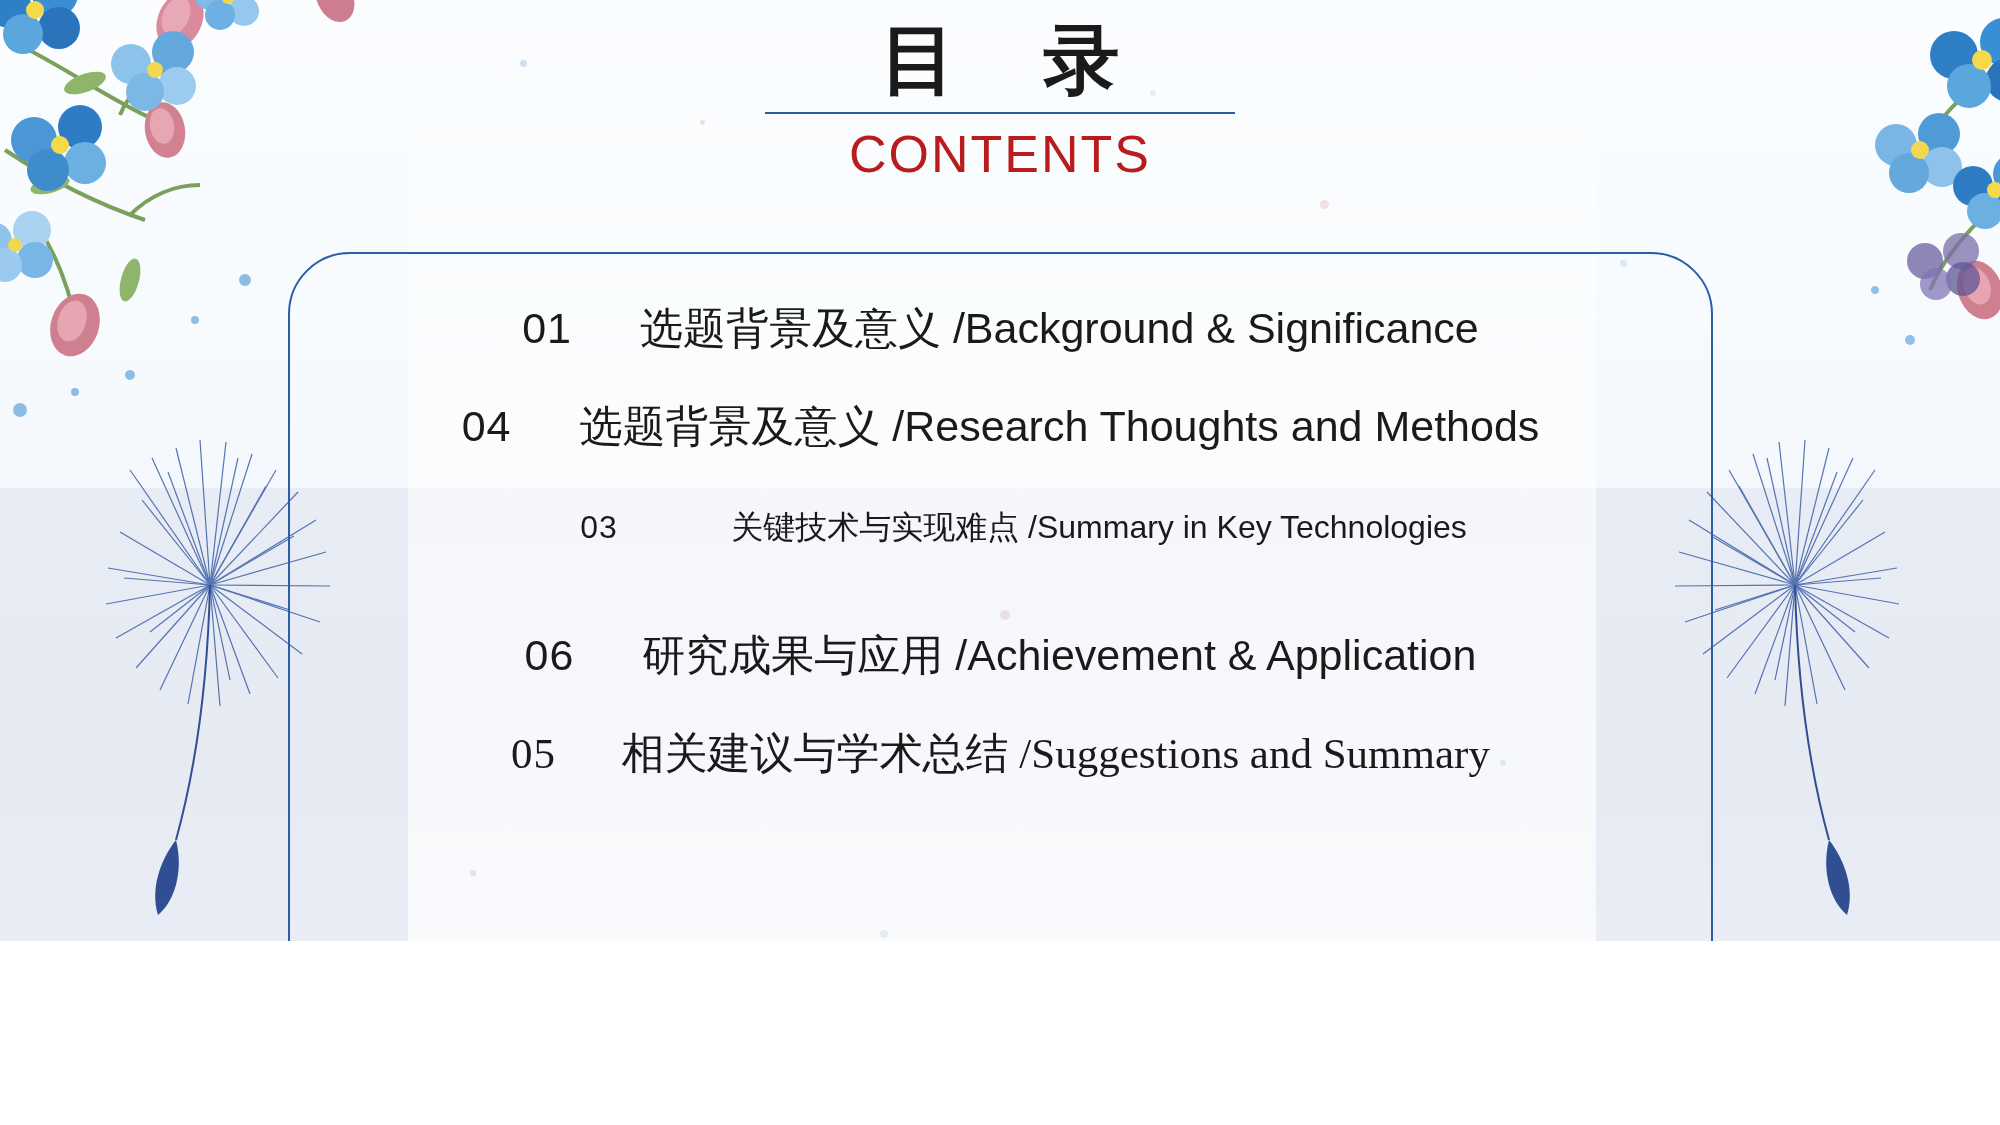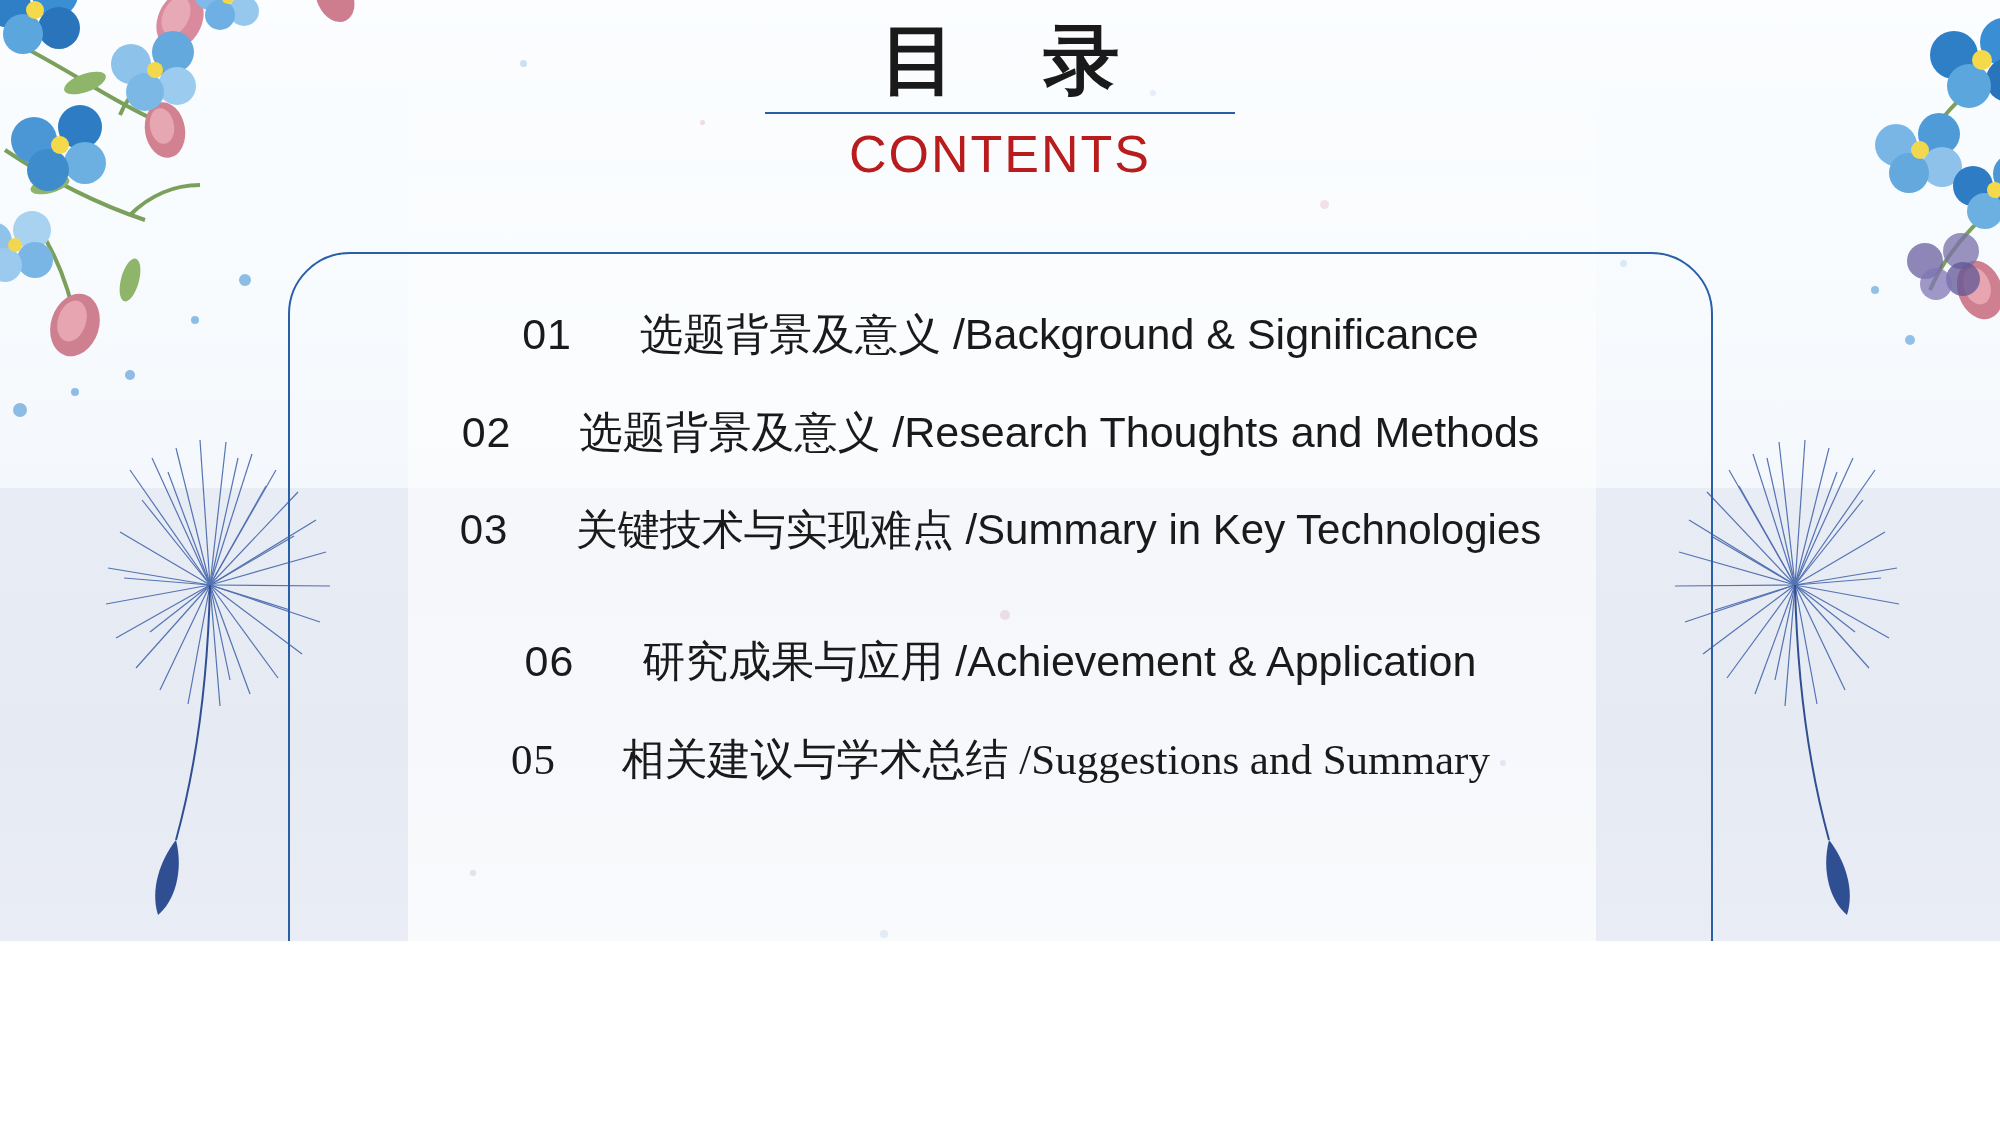--- a/index.html
+++ b/index.html
@@ -120,23 +120,23 @@
     margin-bottom: 50px;
     padding: 0 14px;
   }
   .toc-item .num {
     font-size: 43px;
     letter-spacing: 1px;
   }
   .toc-item .gap { display: inline-block; width: 44px; }
   .toc-item .txt { font-size: 43px; }
 
-  .toc-item.i0 { margin-top: 22px; }
+  .toc-item.i0 { margin-top: 16px; }
   .toc-item.i2 { margin-bottom: 84px; font-size: 42px; }
-  .toc-item.i2 .txt, .toc-item.i2 .num { font-size: 42px; }
+  .toc-item.i2 .txt, .toc-item.i2 .num { font-size: 32px; margin-left: 46px; }
   .toc-item.i4 { margin-bottom: 0; font-family: Liberation Serif, serif; }
 </style>
 </head>
 <body>
 
 <div class="slide">
 
   <div class="bg-top"></div>
   <div class="bg-bottom"></div>
   <div class="bg-center-wash"></div>
@@ -354,21 +354,21 @@
 
   <div class="toc">
 
     <div class="toc-item i0">
       <span class="num">01</span>
       <span class="gap"></span>
       <span class="txt">选题背景及意义 /Background &amp; Significance</span>
     </div>
 
     <div class="toc-item i1">
-      <span class="num">02</span>
+      <span class="num">04</span>
       <span class="gap"></span>
       <span class="txt">选题背景及意义 /Research Thoughts and Methods</span>
     </div>
 
     <div class="toc-item i2">
       <span class="num">03</span>
       <span class="gap"></span>
       <span class="txt">关键技术与实现难点 /Summary in Key Technologies</span>
     </div>
 

